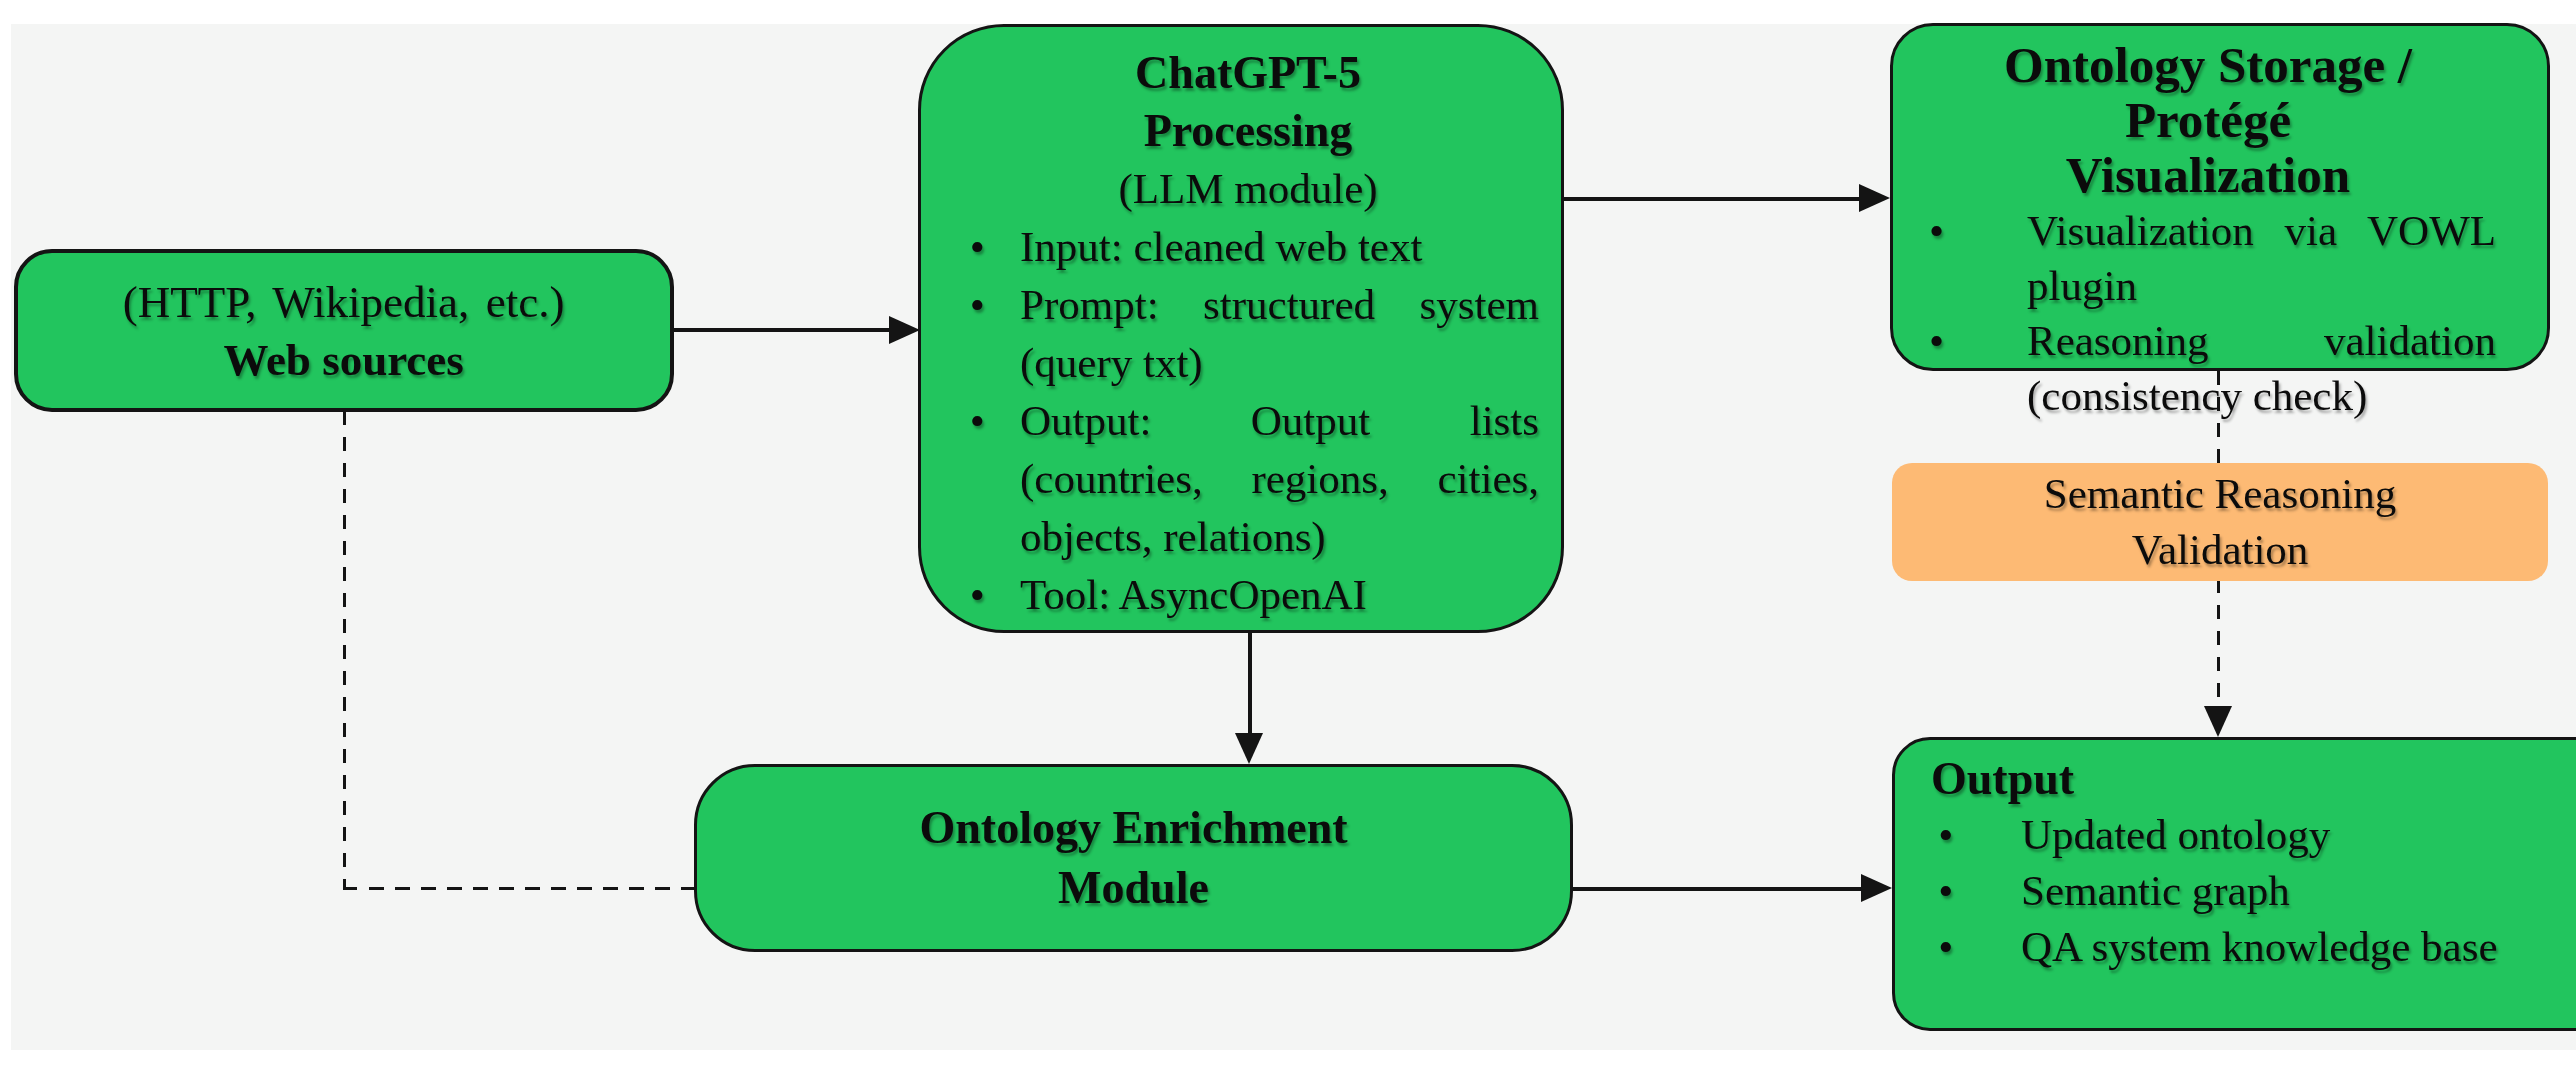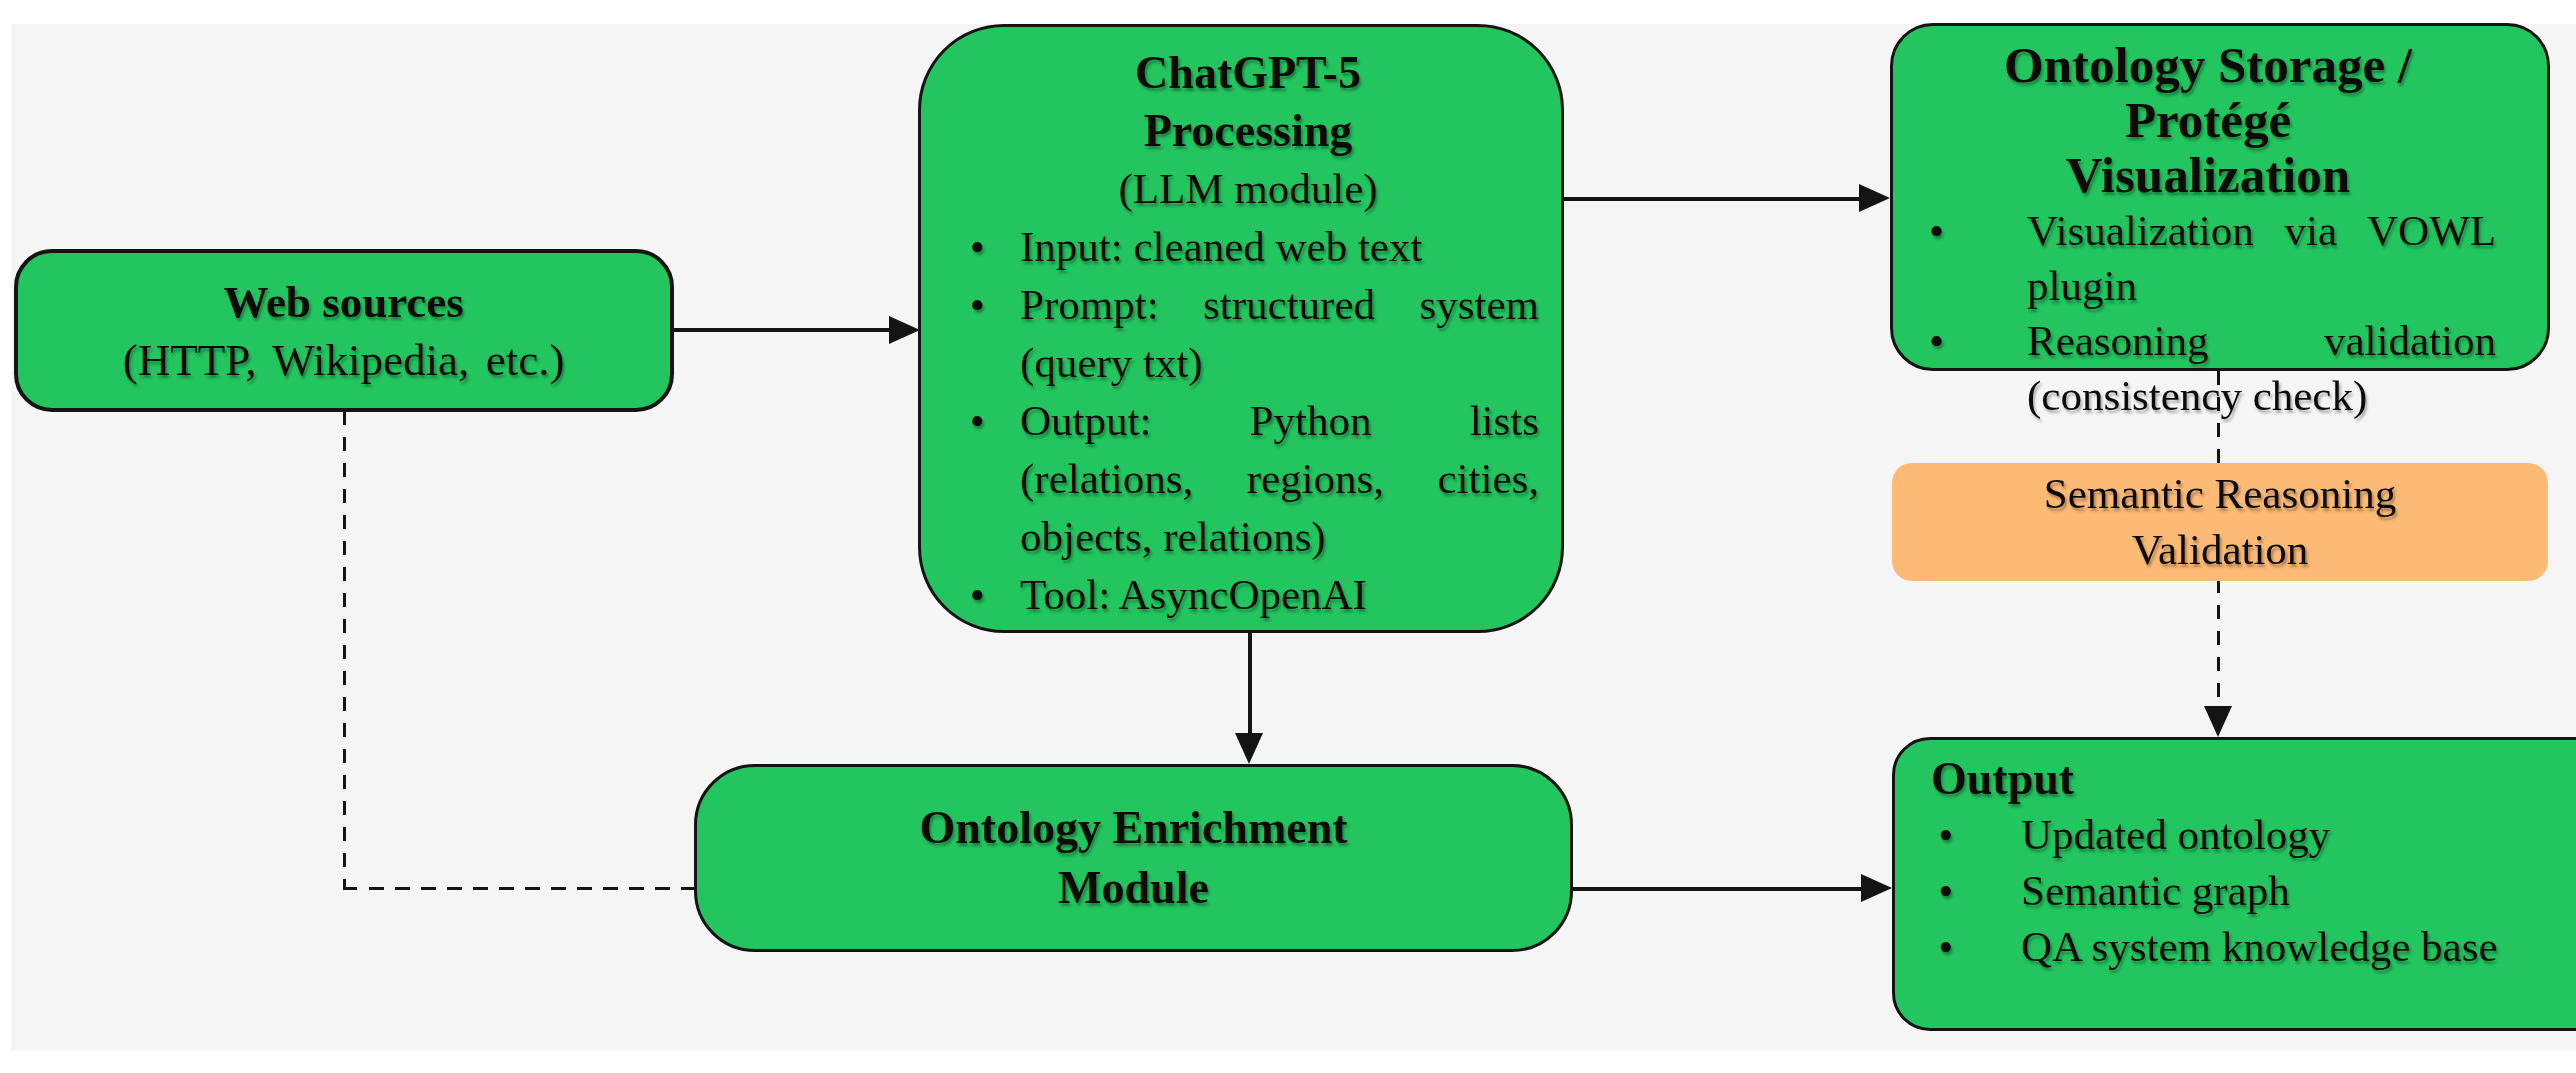--- a/index.html
+++ b/index.html
@@ -85,32 +85,32 @@
   .ah-right{border-top:14.5px solid transparent;border-bottom:14.5px solid transparent;border-left:31px solid #141414;}
   .ah-down{border-left:14.5px solid transparent;border-right:14.5px solid transparent;border-top:31px solid #141414;}
 </style>
 </head>
 <body>
 
 <div class="page">
   <div class="panel"></div>
 
   <div class="box web centered">
+    <div class="t-line sub">(HTTP, Wikipedia, etc.)</div>
     <div class="t-line b">Web sources</div>
-    <div class="t-line sub">(HTTP, Wikipedia, etc.)</div>
   </div>
 
   <div class="box chat">
     <div class="head b">ChatGPT-5</div>
     <div class="head b">Processing</div>
     <div class="head-sub">(LLM module)</div>
     <ul class="blist">
       <li>Input: cleaned web text</li>
       <li>Prompt: structured system (query txt)</li>
-      <li>Output: Python lists (relations, regions, cities, objects, relations)</li>
+      <li>Output: Output lists (countries, regions, cities, objects, relations)</li>
       <li>Tool: AsyncOpenAI</li>
     </ul>
   </div>
 
   <div class="box storage">
     <div class="head b">Ontology Storage / Protégé</div>
     <div class="head b">Visualization</div>
     <ul class="blist">
       <li>Visualization via VOWL plugin</li>
       <li>Reasoning validation (consistency check)</li>

